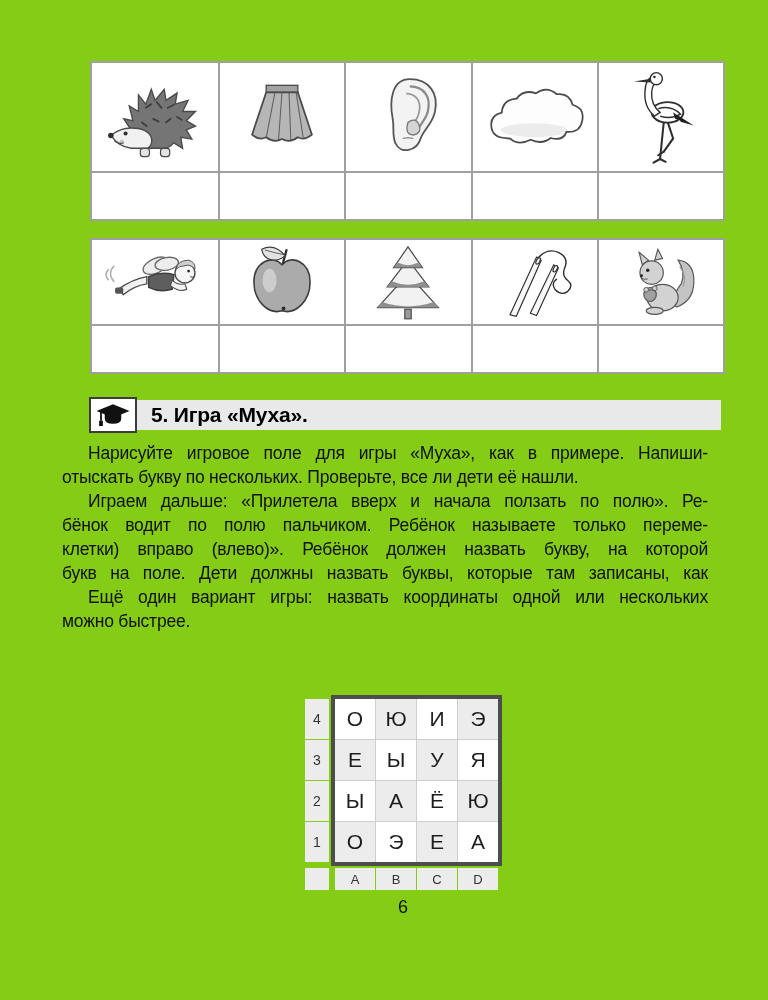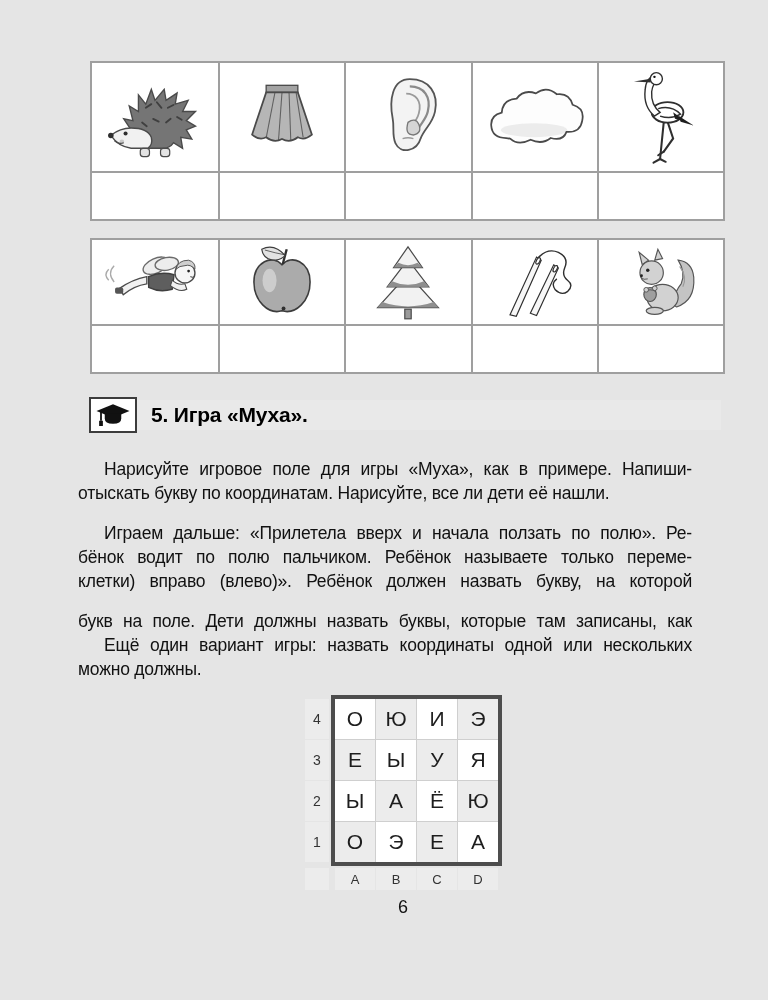--- a/index.html
+++ b/index.html
@@ -1,20 +1,20 @@
 <!DOCTYPE html>
 <html><head>
 <meta charset="utf-8">
 <style>
   html,body{margin:0;padding:0;}
   body{
     width:768px;height:1000px;background:#ffffff;
     font-family:"Liberation Sans", sans-serif;color:#1a1a1a;
   }
-  .page{position:relative;width:768px;height:1000px;overflow:hidden;background:#e5e5e5;}
+  .page{position:relative;width:768px;height:1000px;overflow:hidden;background:#84cc16;}
 
   
   .pic-table{
     position:absolute;left:90px;width:631px;
     border:2px solid #9f9f9f;background:#fff;
     display:grid;grid-template-columns:repeat(5,1fr);
   }
   #table1{top:61px;}
   #table2{top:238px;}
   .pic-table .cell{
@@ -37,21 +37,21 @@
   .sec-title{
     position:absolute;left:62px;top:50%;transform:translateY(-50%);
     font-size:21px;font-weight:bold;color:#000;letter-spacing:-0.2px;
   }
 
   
   .text-block{
     position:absolute;left:62px;top:441px;width:646px;
     font-size:17.5px;line-height:24px;letter-spacing:-0.2px;color:#111;
   }
-  .para{margin:16px;}
+  .para{margin:0;}
   .line{display:block;text-align:justify;text-align-last:justify;white-space:normal;}
   .line.last{text-align-last:left;}
   .line.first{text-indent:26px;}
 
   
   .mukha{position:absolute;left:305px;top:695px;}
   .mukha-top{display:flex;}
   .rowlabels{
     width:24px;height:171px;box-sizing:border-box;padding:4px 0;margin-right:2px;
     display:grid;grid-template-rows:repeat(4,40px);grid-row-gap:1px;
@@ -248,31 +248,31 @@
         <path d="M8,12 L8,24" stroke="#111111" stroke-width="2.4" fill="none"></path>
         <rect x="5.5" y="24" width="5" height="7" fill="#111111"></rect>
       </svg>
     </div>
     <div class="sec-title">5. Игра «Муха».</div>
   </div>
 
   <div class="text-block">
     <p class="para">
       <span class="line first">Нарисуйте игровое поле для игры «Муха», как в примере. Напиши-</span>
-      <span class="line last">отыскать букву по координатам. Нарисуйте, все ли дети её нашли.</span>
+      <span class="line last">отыскать букву по нескольких. Проверьте, все ли дети её нашли.</span>
     </p>
     <p class="para">
       <span class="line first">Играем дальше: «Прилетела вверх и начала ползать по полю». Ре-</span>
       <span class="line">бёнок водит по полю пальчиком. Ребёнок называете только переме-</span>
       <span class="line">клетки) вправо (влево)». Ребёнок должен назвать букву, на которой</span>
     </p>
     <p class="para">
       <span class="line">букв на поле. Дети должны назвать буквы, которые там записаны, как</span>
       <span class="line first">Ещё один вариант игры: назвать координаты одной или нескольких</span>
-      <span class="line last">можно должны.</span>
+      <span class="line last">можно быстрее.</span>
     </p>
   </div>
 
   <div class="mukha">
     <div class="mukha-top">
       <div class="rowlabels">
         <div class="lbl">4</div>
         <div class="lbl">3</div>
         <div class="lbl">2</div>
         <div class="lbl">1</div>

